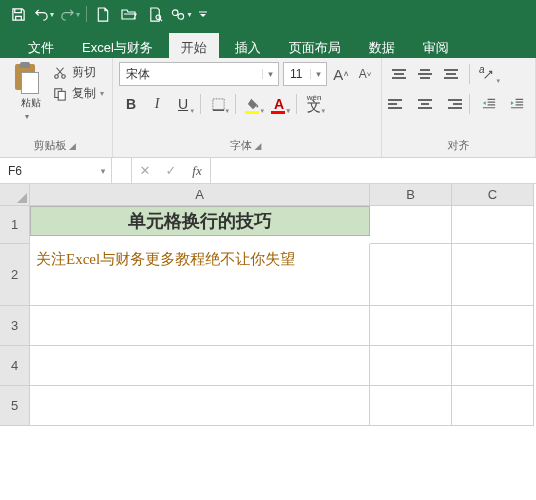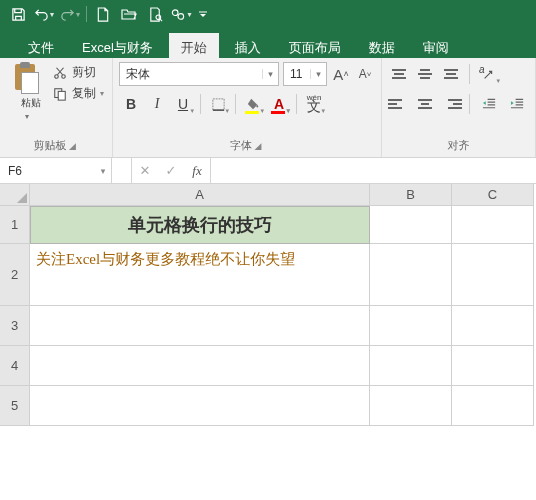--- a/index.html
+++ b/index.html
@@ -339,21 +339,21 @@
       </div>
   </div>
   <div style="display:flex;flex-direction:column;flex:1;">
     <div class="colheads" id="colheads">
         <div class="ch" style="width: 340px;">A</div>
         <div class="ch" style="width: 82px;">B</div>
         <div class="ch" style="width: 82px;">C</div>
       </div>
     <div class="cells" id="cells">
         <div class="cellrow">
-          <div class="cell titlecell" style="width: 340px; height: 38px;">单元格换行的技巧</div>
+          <div class="cell titlecell" style="width: 340px; height: 30px;">单元格换行的技巧</div>
           <div class="cell" style="width: 82px; height: 38px;"></div>
           <div class="cell" style="width: 82px; height: 38px;"></div>
         </div>
         <div class="cellrow">
           <div class="cell a2" style="width: 340px; height: 62px; align-items: flex-start; padding-top: 6px;">关注Excel与财务更多教程绝不让你失望</div>
           <div class="cell" style="width: 82px; height: 62px;"></div>
           <div class="cell" style="width: 82px; height: 62px;"></div>
         </div>
         <div class="cellrow">
           <div class="cell" style="width: 340px; height: 40px;"></div>

